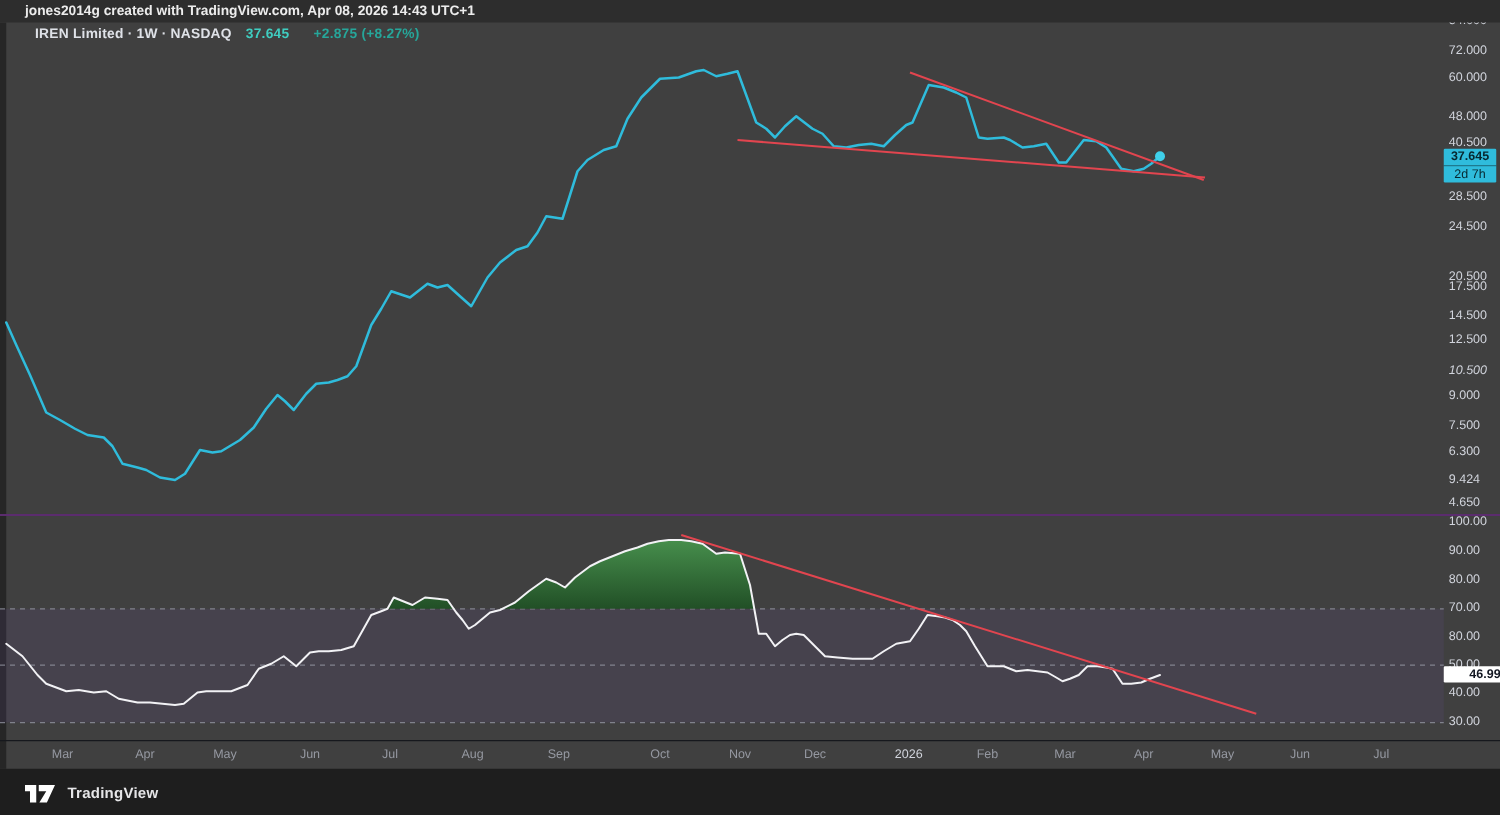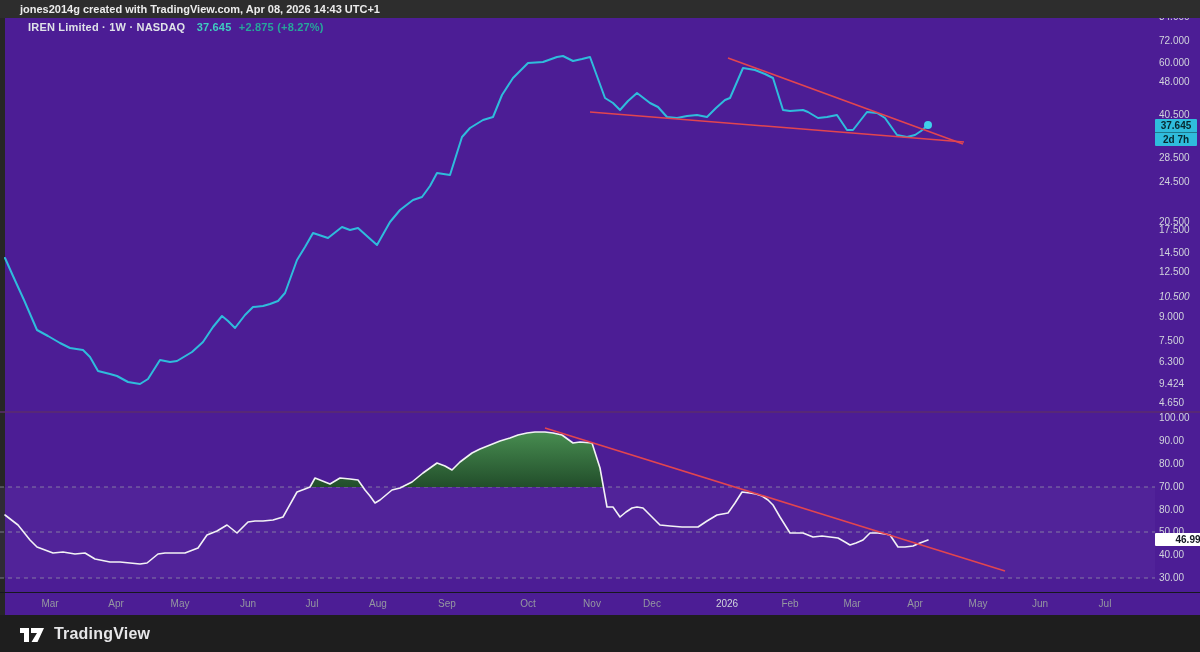--- a/index.html
+++ b/index.html
@@ -1,38 +1,38 @@
 <!DOCTYPE html>
 <html><head>
 <meta charset="utf-8">
 <style>
   html,body{margin:0;padding:0;background:#000;}
   body{width:1200px;height:652px;overflow:hidden;font-family:"Liberation Sans",sans-serif;}
-  .app{position:relative;width:1200px;height:652px;background:#4c1d95;}
+  .app{position:relative;width:1200px;height:652px;background:#404040;}
   .topbar{position:absolute;top:0;left:0;width:1200px;height:18px;background:#2d2d2d;color:#ececec;
           font-size:11px;font-weight:700;line-height:18px;padding-left:20px;box-sizing:border-box;z-index:6;}
   .left-strip{position:absolute;top:18px;left:0;width:5px;height:597px;background:#262626;z-index:1;}
   #chart-svg{position:absolute;top:0;left:0;z-index:2;}
   .legend{position:absolute;top:21px;left:28px;z-index:5;font-size:11px;font-weight:700;color:#dfe2e8;letter-spacing:.2px;white-space:nowrap;}
   .legend .price{color:#3fcdc0;margin-left:8px;}
-  .legend .chg{color:#26a69a;margin-left:4px;}
+  .legend .chg{color:#26a69a;margin-left:16px;}
   .tick{position:absolute;left:1159px;font-size:10px;color:#d1d4dc;line-height:12px;z-index:3;white-space:nowrap;}
   .month{position:absolute;top:598px;transform:translateX(-50%);font-size:10px;color:#9598a1;z-index:3;white-space:nowrap;}
   .month.year{color:#d1d4dc;}
   .price-tag{position:absolute;left:1155px;top:119px;width:42px;z-index:4;background:#2fbcdc;color:#07272e;
              font-size:10px;font-weight:700;text-align:center;border-radius:1px;}
   .pt-price{height:13px;line-height:13px;}
-  .pt-cd{height:13px;line-height:13px;border-top:1px solid rgba(0,0,0,.35);font-weight:700;}
+  .pt-cd{height:13px;line-height:13px;border-top:1px solid rgba(0,0,0,.35);font-weight:400;}
   .rsi-tag{position:absolute;left:1155px;top:533px;width:38px;height:13px;line-height:13px;background:#ffffff;
            color:#131722;font-size:10px;font-weight:700;text-align:center;z-index:4;border-radius:1px;padding-left:14px;}
   .axis-hit{position:absolute;left:1155px;top:18px;width:45px;height:574px;z-index:2;}
   .time-axis{position:absolute;top:592px;left:0;width:1200px;height:23px;border-top:1px solid #16181d;z-index:2;}
   .footer{position:absolute;top:615px;left:0;width:1200px;height:37px;background:#1e1e1e;display:flex;
           align-items:center;padding-left:18px;box-sizing:border-box;gap:8px;z-index:6;}
-  .brand{color:#e6e6e8;font-size:16px;font-weight:700;letter-spacing:.2px;}
+  .brand{color:#e6e6e8;font-size:12px;font-weight:700;letter-spacing:.2px;}
   #labels{position:absolute;top:0;left:0;width:1200px;height:652px;z-index:3;pointer-events:none;}
 </style>
 </head>
 <body>
 
 <div class="app">
 
   <div class="topbar">
     <span>jones2014g created with TradingView.com, Apr 08, 2026 14:43 UTC+1</span>
   </div>
@@ -60,21 +60,21 @@
       <polyline points="5,258 13,276 24,300 37,330 48,336 60,343 70,348 83,350 90,357 98,371 110,374 117,376 128,382 140,384 148,379 160,360 170,362 177,361 192,352 203,342 213,327 222,316 228,321 235,328 245,315 253,307 263,306 270,304 278,301 285,293 297,260 305,247 313,233 328,238 342,227 350,230 358,228 368,237 377,245 390,222 400,210 413,200 422,197 430,186 437,173 450,175 462,137 470,128 483,120 493,117 502,95 513,78 528,63 543,62 557,57 563,56 573,61 582,59 590,57 605,98 613,103 620,110 628,101 637,93 650,103 658,107 667,117 677,118 687,116 697,115 707,117 716,108 725,100 730,98 743,68 755,70 765,74 773,78 783,110 790,111 803,110 808,112 818,118 827,117 837,115 847,130 853,130 860,121 867,112 877,113 885,118 897,135 907,137 915,135 921,131 928,125" fill="none" stroke="#2fbcdc" stroke-width="2" stroke-linejoin="round" stroke-linecap="round"></polyline>
       <line x1="728" y1="58" x2="963" y2="144" stroke="#e2454f" stroke-width="1.6"></line>
       <line x1="590" y1="112" x2="964" y2="142" stroke="#e2454f" stroke-width="1.6"></line>
       <circle cx="928" cy="125" r="4" fill="#3fd0ea"></circle>
     </svg>
 
   <div id="labels">
       <span class="tick" style="top: 11px;">84.000</span>
       <span class="tick" style="top: 35px;">72.000</span>
       <span class="tick" style="top: 57px;">60.000</span>
-      <span class="tick" style="top: 76px;">48.000</span>
+      <span class="tick" style="top: 88px;">48.000</span>
       <span class="tick" style="top: 109px;">40.500</span>
       <span class="tick" style="top: 152px;">28.500</span>
       <span class="tick" style="top: 176px;">24.500</span>
       <span class="tick" style="top: 185px; margin-top: 31px;">20.500</span>
       <span class="tick" style="top: 224px;">17.500</span>
       <span class="tick" style="top: 247px;">14.500</span>
       <span class="tick" style="top: 266px;">12.500</span>
       <span class="tick" style="top: 291px; font-style: italic;">10.500</span>
       <span class="tick" style="top: 311px;">9.000</span>
       <span class="tick" style="top: 335px;">7.500</span>

